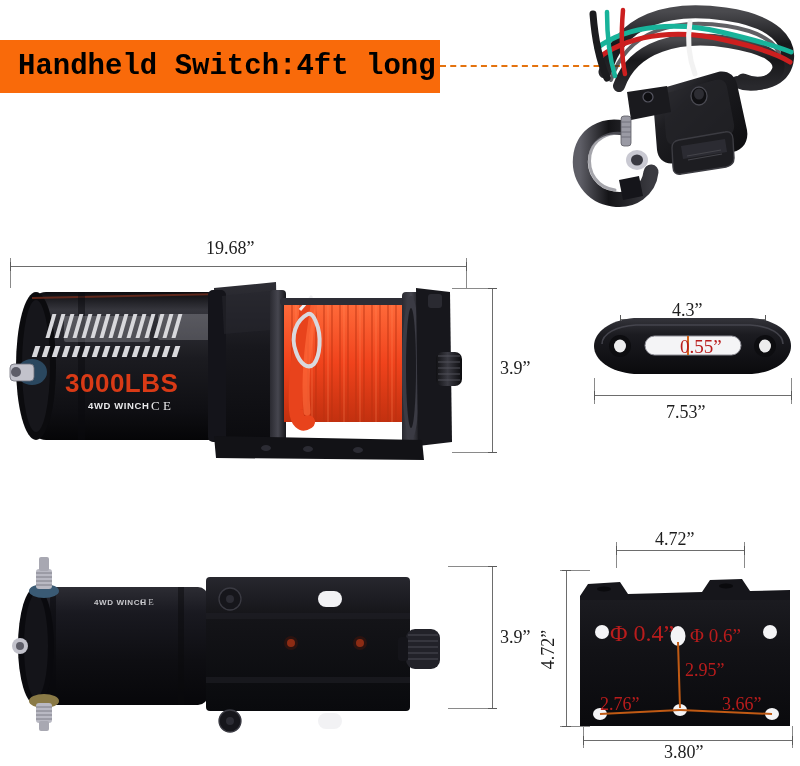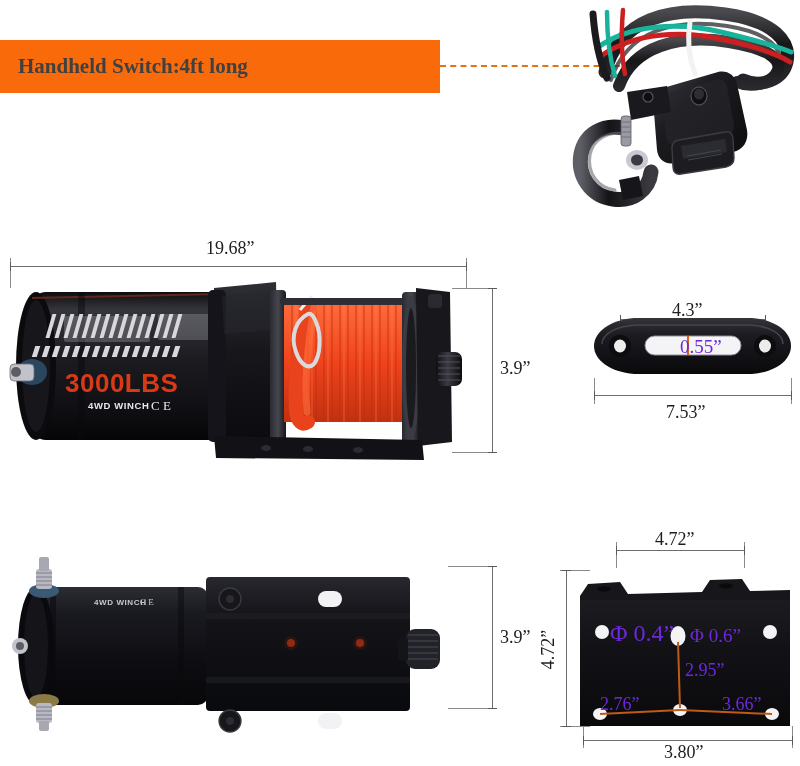--- a/index.html
+++ b/index.html
@@ -26,24 +26,24 @@
     top: 40px;
     width: 440px;
     height: 53px;
     background: #F96A0A;
     display: flex;
     align-items: center;
     box-sizing: border-box;
     padding-left: 18px;
   }
   .banner-text {
-    font-family: Liberation Serif, serif;
+    font-family: Liberation Mono, monospace;
     font-weight: bold;
-    font-size: 21px;
-    color: #404040;
+    font-size: 29px;
+    color: #000000;
     letter-spacing: 0px;
     white-space: nowrap;
   }
   .leader-dash {
     position: absolute;
     left: 440px;
     top: 65px;
     width: 180px;
     height: 0px;
     border-top: 2px dashed #E4720E;
@@ -68,21 +68,21 @@
   }
   .tick.v { width: 1px; height: 9px; }
   .tick.h { height: 1px; width: 9px; }
   .dimlabel {
     position: absolute;
     font-family: "Liberation Serif", serif;
     font-size: 18px;
     color: #1d1d1d;
     white-space: nowrap;
   }
-  .dimlabel.orange { color: #6d28d9; }
+  .dimlabel.orange { color: #b91c1c; }
 
   
   .switch-wrap { position: absolute; left: 575px; top: 0px; width: 225px; height: 215px; }
 
   
   .winch-side { position: absolute; left: 8px; top: 270px; width: 460px; height: 195px; }
 
   
   .fairlead-wrap { position: absolute; left: 590px; top: 310px; width: 205px; height: 70px; }
 

